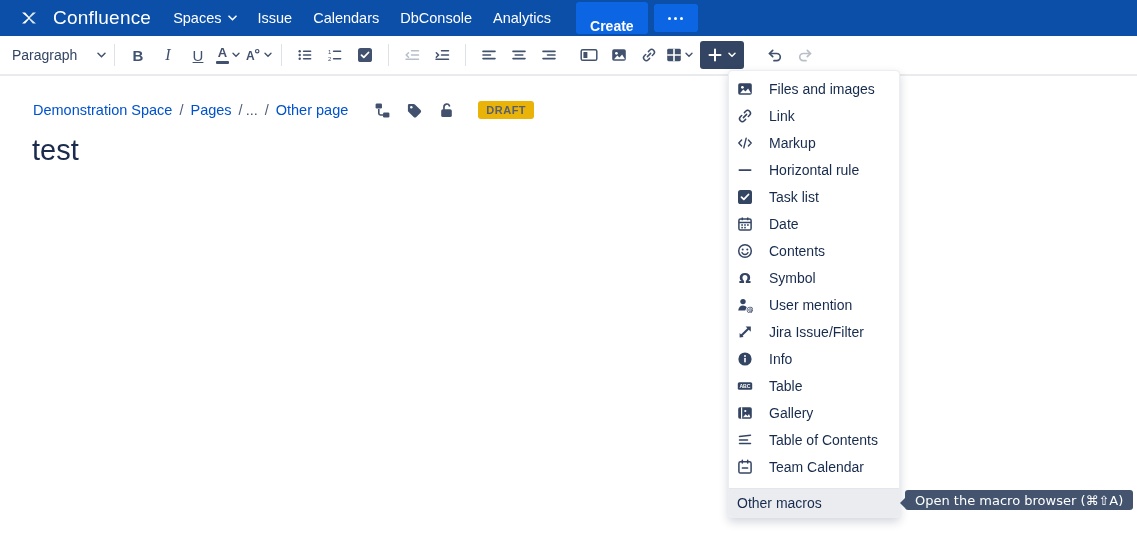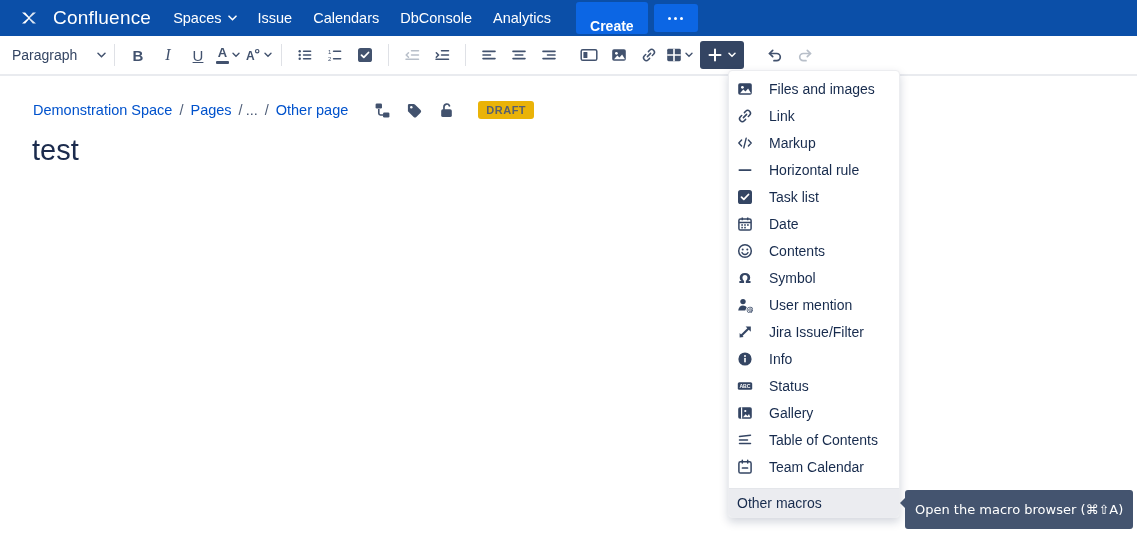--- a/index.html
+++ b/index.html
@@ -45,21 +45,21 @@
   .page-title { margin:15px 0 0 32px; font-size:29px; font-weight:500; color:#1B2B4D; }
   
   .menu { position:absolute; left:728px; top:70px; width:172px; background:#fff; border:1px solid #ECEDF0;
           border-radius:4px; box-shadow:0 4px 10px rgba(9,30,66,.18); padding-top:4px; z-index:10; }
   .mi { height:27px; display:flex; align-items:center; gap:16px; padding:0 8px; font-size:14px; color:#172B4D; cursor:pointer; }
   .mi .ic { width:16px; height:16px; display:flex; align-items:center; justify-content:center; color:#344563; flex:none; }
   .mi-glyph { font-family:"DejaVu Sans", sans-serif; font-size:14px; font-weight:600; color:#344563; }
   .mi-footer { margin-top:8px; border-top:1px solid #E4E6EA; background:#EBECF0; height:29px; display:flex;
                align-items:center; padding:0 8px; font-size:14px; color:#172B4D; cursor:pointer; border-radius:0 0 3px 3px; }
   
-  .tooltip { position:absolute; left:905px; top:490px; height:39px; background:#44546F; color:#fff; z-index:11;
+  .tooltip { position:absolute; left:905px; top:490px; height:20px; background:#44546F; color:#fff; z-index:11;
              display:flex; align-items:center; padding:8px 10px; border-radius:3px; font-size:13px;
              font-family:"DejaVu Sans","Liberation Sans",sans-serif; white-space:nowrap; }
   .tooltip-arrow { position:absolute; left:-5px; top:8px; width:0; height:0;
                    border-top:5.5px solid transparent; border-bottom:5.5px solid transparent; border-right:5px solid #44546F; }
   svg { display:block; }
 </style>
 </head>
 <body>
 
 <div class="nav">
@@ -418,21 +418,21 @@
     <span>Info</span>
   </div>
 
   <div class="mi">
     <span class="ic">
       <svg width="16" height="16" viewBox="0 0 16 16">
         <rect x=".8" y="4.2" width="14.4" height="7.6" rx="1.6" fill="currentColor"></rect>
         <text x="8" y="10.2" text-anchor="middle" font-size="5.2" font-weight="bold" fill="#fff" font-family="Liberation Sans, sans-serif">ABC</text>
       </svg>
     </span>
-    <span>Status</span>
+    <span>Table</span>
   </div>
 
   <div class="mi">
     <span class="ic">
       <svg width="16" height="16" viewBox="0 0 16 16">
         <rect x="1.2" y="2.2" width="13.6" height="11.6" rx="1.8" fill="currentColor"></rect>
         <path d="M4.6 2.2v11.6" stroke="#fff" stroke-width="1.2"></path>
         <circle cx="8.3" cy="6" r="1.1" fill="#fff"></circle>
         <path d="M6 12.2l2.6-3 1.9 1.7 1.5-1.8 1.4 3.1z" fill="#fff"></path>
       </svg>

